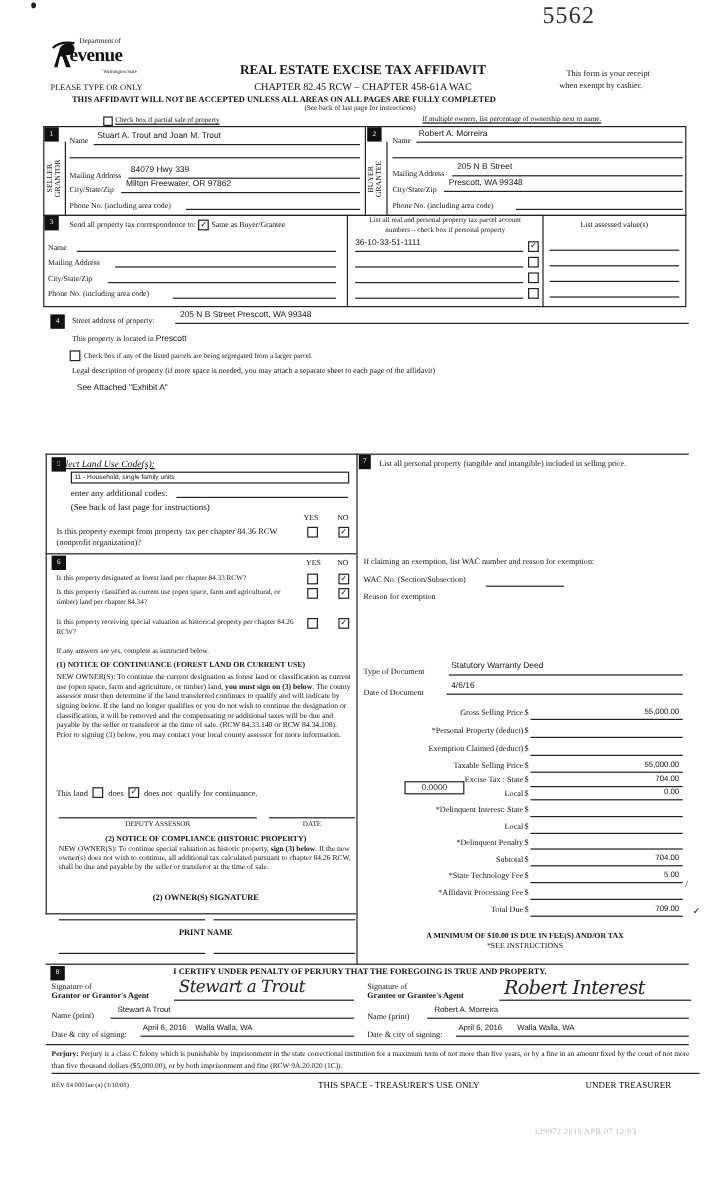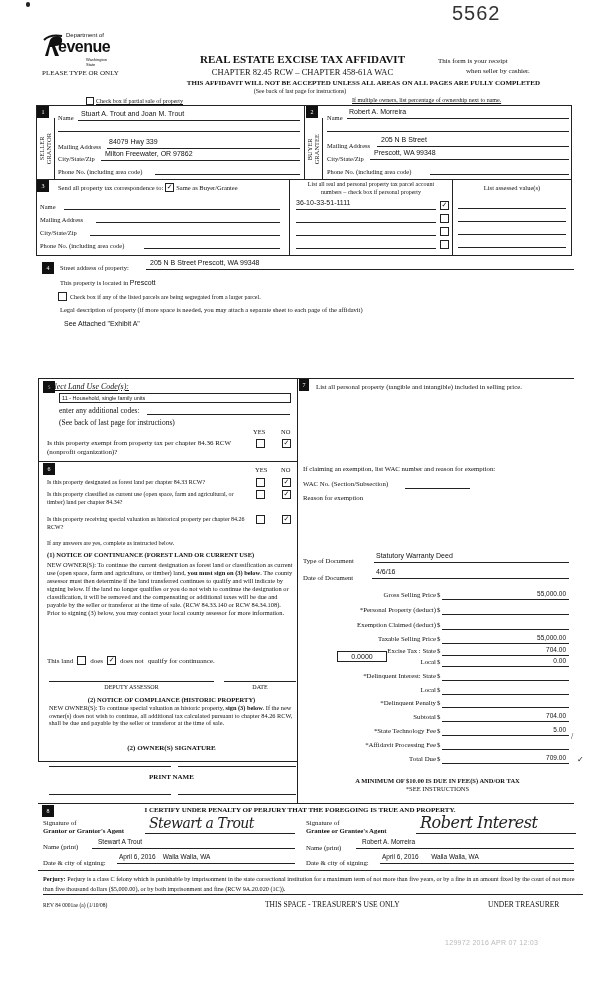--- a/index.html
+++ b/index.html
@@ -1,19 +1,19 @@
 <!DOCTYPE html>
 <html><head>
 <meta charset="utf-8">
 <style>
   * { box-sizing: border-box; margin: 0; padding: 0; }
   html, body { width: 600px; height: 984px; background: #ffffff; overflow: hidden; }
   body { position: relative; font-family: "Liberation Serif", serif; color: #111; font-size: 7px; }
   .abs { position: absolute; }
-  .sans { font-family: Liberation Sans, sans-serif; }
+  .sans { font-family: Liberation Serif, serif; }
   .b { font-weight: bold; }
   .num { background: #111; color: #fff; font-size: 6px; width: 12px; height: 12px; display: flex; align-items: center; justify-content: center; font-family: "Liberation Serif", serif; }
   .box { border: 1px solid #222; }
   .line { border-bottom: 1px solid #222; }
   .cb { width: 9px; height: 9px; border: 1px solid #222; display: inline-flex; align-items: center; justify-content: center; font-size: 7px; line-height: 1; background: #fff; font-family: "DejaVu Sans", sans-serif; }
   .fill { font-family: "Liberation Sans", sans-serif; font-size: 7px; color: #111; }
   .vert { writing-mode: vertical-rl; transform: rotate(180deg); font-size: 6.5px; text-align: center; line-height: 1.05; }
   .lbl { font-size: 6.5px; }
   .rt { text-align: right; }
   .sig { font-family: "DejaVu Serif", serif; font-style: italic; font-size: 14px; color: #222; letter-spacing: -0.5px; }
@@ -29,23 +29,23 @@
     <path d="M3 22 L8 6 Q10 2 16 2 Q21 3 20 8 Q19 12 13 12 L17 22 L13 22 L10 13 L8 13 L6 22 Z" fill="#111"></path>
     <path d="M2 6 Q8 0 20 2" stroke="#111" stroke-width="2" fill="none"></path>
   </svg>
   <div class="abs sans" style="left:24px;top:0;font-size:6px;">Department of</div>
   <div class="abs sans b" style="left:16px;top:6px;font-size:16px;font-weight:bold;letter-spacing:-0.5px;">evenue</div>
   <div class="abs sans" style="left:44px;top:25px;font-size:4px;">Washington State</div>
 </div>
 <div class="abs" style="left:42px;top:69px;font-size:7px;">PLEASE TYPE OR ONLY</div>
 <div class="abs b" style="left:190px;top:53px;font-size:11px;width:225px;text-align:center;">REAL ESTATE EXCISE TAX AFFIDAVIT</div>
 <div class="abs" style="left:185px;top:67px;font-size:8.5px;width:235px;text-align:center;">CHAPTER 82.45 RCW – CHAPTER 458-61A WAC</div>
-<div class="abs" style="left:438px;top:57px;font-size:7px;">This form is your receipt</div>
-<div class="abs" style="left:466px;top:67px;font-size:7px;">when seller by cashier.</div>
-<div class="abs b" style="left:60px;top:79px;font-size:7px;width:480px;text-align:right;">THIS AFFIDAVIT WILL NOT BE ACCEPTED UNLESS ALL AREAS ON ALL PAGES ARE FULLY COMPLETED</div>
+<div class="abs" style="left:472px;top:57px;font-size:7px;">This form is your receipt</div>
+<div class="abs" style="left:466px;top:67px;font-size:7px;">when exempt by cashier.</div>
+<div class="abs b" style="left:60px;top:79px;font-size:7px;width:480px;text-align:left;">THIS AFFIDAVIT WILL NOT BE ACCEPTED UNLESS ALL AREAS ON ALL PAGES ARE FULLY COMPLETED</div>
 <div class="abs" style="left:160px;top:88px;font-size:6px;width:280px;text-align:center;">(See back of last page for instructions)</div>
 <div class="abs" style="left:86px;top:97px;display:flex;align-items:center;gap:2px;">
   <span class="cb" style="width:8px;height:8px;"></span>
   <span style="font-size:6px;text-decoration:underline;">Check box if partial sale of property</span>
 </div>
 <div class="abs" style="left:352px;top:97px;font-size:6px;text-decoration:underline;">If multiple owners, list percentage of ownership next to name.</div>
 
 <div class="abs box" style="left:36px;top:105px;width:536px;height:75px;"></div>
 <div class="abs" style="left:304px;top:105px;width:1px;height:75px;background:#222;"></div>
 

